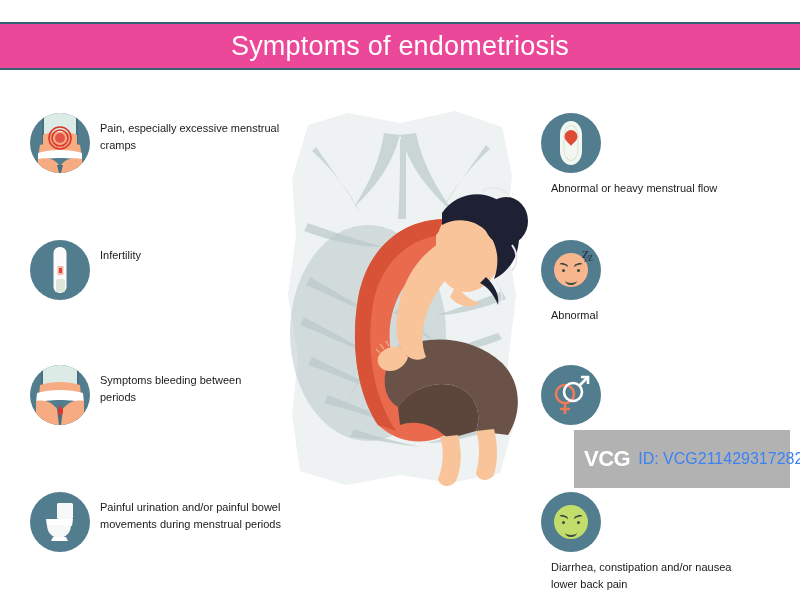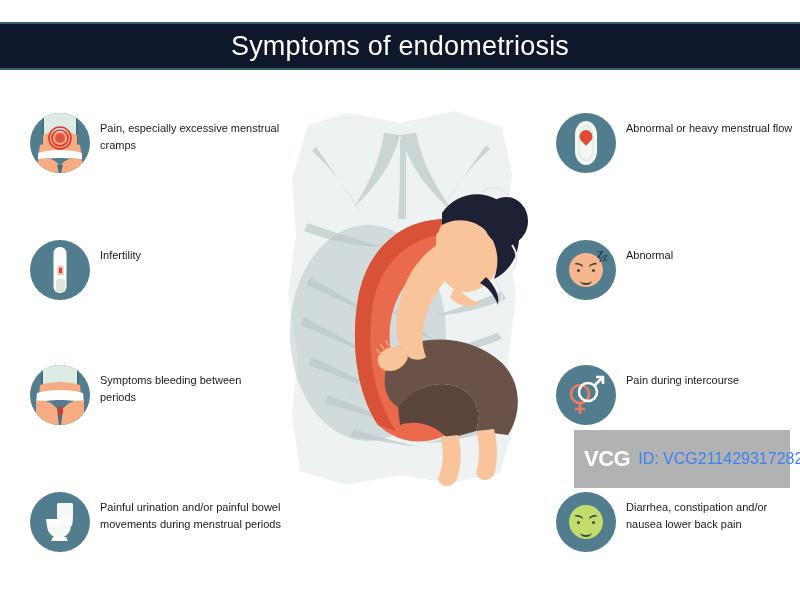--- a/index.html
+++ b/index.html
@@ -18,21 +18,21 @@
     overflow: hidden;
   }
 
   
   #title-bar {
     position: absolute;
     left: 0;
     top: 22px;
     width: 800px;
     height: 48px;
-    background: #0f172a;
+    background: #ec4899;
     border-top: 2px solid #34616f;
     border-bottom: 2px solid #34616f;
     box-sizing: border-box;
     display: flex;
     align-items: center;
     justify-content: center;
   }
   #title-text {
     color: #ffffff;
     font-size: 27px;
@@ -41,21 +41,21 @@
     white-space: nowrap;
   }
 
   
   .symptom {
     position: absolute;
     display: flex;
     align-items: flex-start;
   }
   .symptom.left  { left: 30px; }
-  .symptom.right { left: 556px; }
+  .symptom.right { left: 541px; flex-direction: column; }
 
   .icon-circle {
     flex: 0 0 auto;
     width: 60px;
     height: 60px;
     border-radius: 50%;
     background: #527d8e;
     position: relative;
     overflow: hidden;
   }
@@ -397,21 +397,20 @@
 
         <circle cx="16" cy="21" r="9" fill="none" stroke="#ef7b5c" stroke-width="2.6"></circle>
         <line x1="16" y1="30" x2="16" y2="41" stroke="#ef7b5c" stroke-width="2.6"></line>
         <line x1="11" y1="36" x2="21" y2="36" stroke="#ef7b5c" stroke-width="2.6"></line>
 
         <circle cx="24" cy="19" r="9" fill="none" stroke="#ffffff" stroke-width="2.6"></circle>
         <line x1="30" y1="13" x2="39" y2="4" stroke="#ffffff" stroke-width="2.6"></line>
         <polyline points="32,4 39,4 39,11" fill="none" stroke="#ffffff" stroke-width="2.6"></polyline>
       </svg>
     </div>
-    <div class="sym-text">Pain during intercourse</div>
   </div>
 
   <div class="symptom right" style="top:492px">
     <div class="icon-circle">
       <div class="face green">
         <div class="brow l"></div>
         <div class="brow r"></div>
         <div class="eye l"></div>
         <div class="eye r"></div>
         <div class="mouth"></div>

